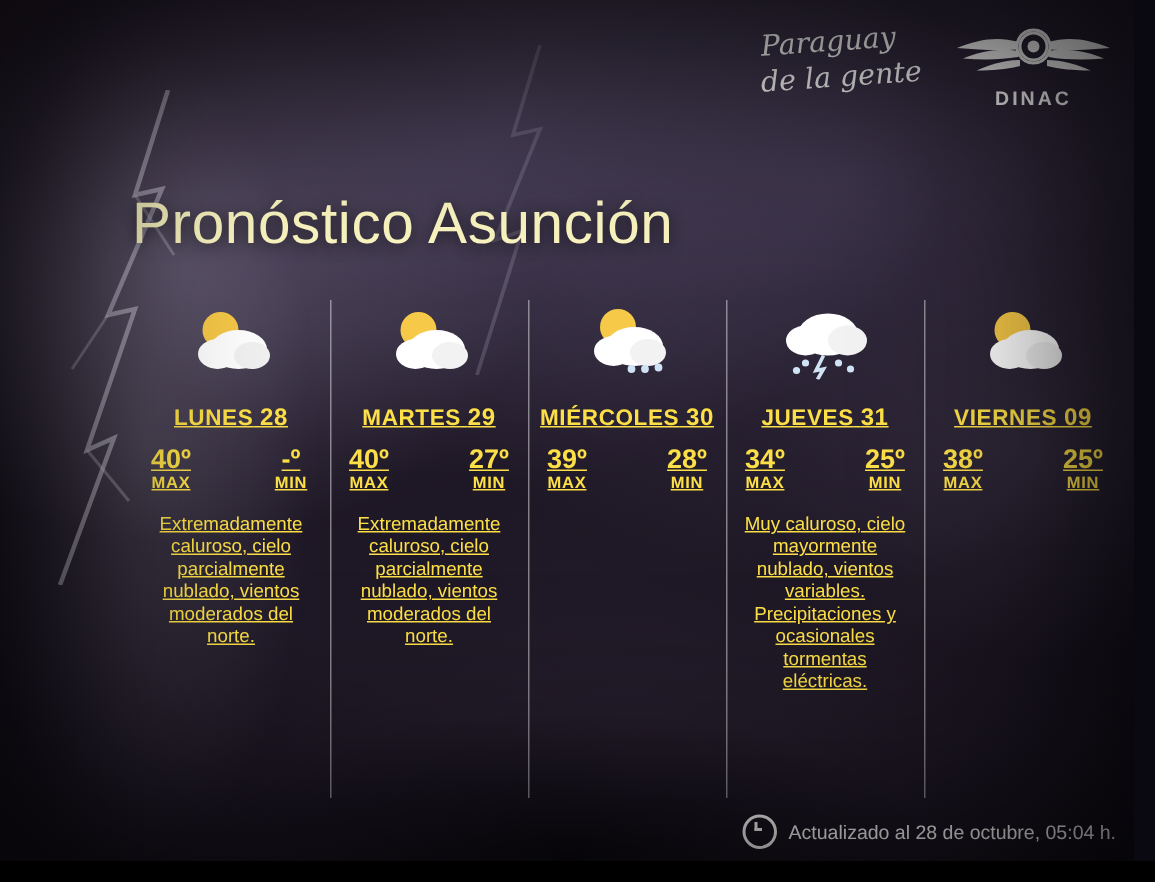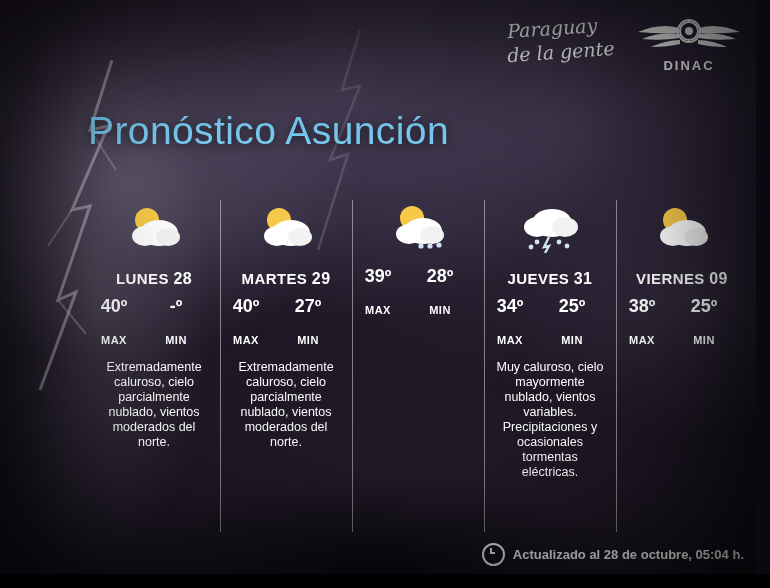--- a/index.html
+++ b/index.html
@@ -126,42 +126,43 @@
     letter-spacing: 2px;
     font-weight: bold;
     margin-top: 2px;
     text-align: center;
   }
 
   
   .title {
     position: absolute;
     left: 88px;
-    top: 109px;
-    color: #7dd3fc;
+    top: 128px;
+    color: #fef9c3;
     font-size: 39px;
     font-weight: 300;
     letter-spacing: 0.4px;
     text-shadow: 0 2px 10px rgba(0,0,0,0.6);
   }
 
   
   .days {
     position: absolute;
     left: 88px;
     top: 196px;
     right: 22px;
     display: flex;
   }
   .day {
     position: relative;
     width: 131px;
     padding: 0 4px;
     text-align: center;
-    color: #ffffff;
+    color: #fde047;
+    text-decoration: underline;
   }
   .day + .day::before {
     content: "";
     position: absolute;
     left: 0;
     top: 4px;
     height: 332px;
     width: 1px;
     background: rgba(255,255,255,0.45);
   }
@@ -174,54 +175,54 @@
   .dayname {
     font-size: 15px;
     font-weight: bold;
     letter-spacing: 0.4px;
     margin-top: 12px;
     white-space: nowrap;
   }
   .dayname .num { font-size: 16px; }
   .temps {
     display: flex;
-    justify-content: flex-start;
+    justify-content: space-between;
     gap: 18px;
     margin-top: 9px;
   }
   .tcol { width: 44px; }
   .tval {
     font-size: 18px;
     font-weight: bold;
     line-height: 19px;
   }
   .tlabel {
     font-size: 11px;
     font-weight: bold;
     letter-spacing: 0.5px;
-    margin-top: 18px;
+    margin-top: 0;
   }
   .desc {
     margin-top: 14px;
     font-size: 12.5px;
     line-height: 15px;
     padding: 0 8px;
   }
 
   
   .footer {
     position: absolute;
     right: 26px;
     bottom: 22px;
     display: flex;
     align-items: center;
     gap: 8px;
     color: #fff;
     font-size: 13px;
-    font-weight: bold;
+    font-weight: normal;
     text-align: right;
   }
   .clock {
     width: 19px; height: 19px;
     border: 2px solid #fff;
     border-radius: 50%;
     position: relative;
   }
   .clock::before, .clock::after {
     content:"";
@@ -338,20 +339,24 @@
         <svg width="62" height="52" viewBox="0 0 62 52">
           <circle cx="25" cy="17" r="12" fill="#f7c948"></circle>
           <ellipse cx="36" cy="30" rx="19" ry="13" fill="#ffffff"></ellipse>
           <ellipse cx="22" cy="33" rx="13" ry="10" fill="#ffffff"></ellipse>
           <ellipse cx="45" cy="34" rx="12" ry="9" fill="#f2f2f2"></ellipse>
           <circle cx="34" cy="45" r="2.6" fill="#cfe3f5"></circle>
           <circle cx="43" cy="45" r="2.6" fill="#cfe3f5"></circle>
           <circle cx="52" cy="44" r="2.6" fill="#cfe3f5"></circle>
         </svg>
       </div>
+      <div class="dayname">
+        <span>MIÉRCOLES</span>
+        <span class="num">30</span>
+      </div>
       <div class="temps">
         <div class="tcol">
           <div class="tval">39º</div>
           <div class="tlabel">MAX</div>
         </div>
         <div class="tcol">
           <div class="tval">28º</div>
           <div class="tlabel">MIN</div>
         </div>
       </div>

